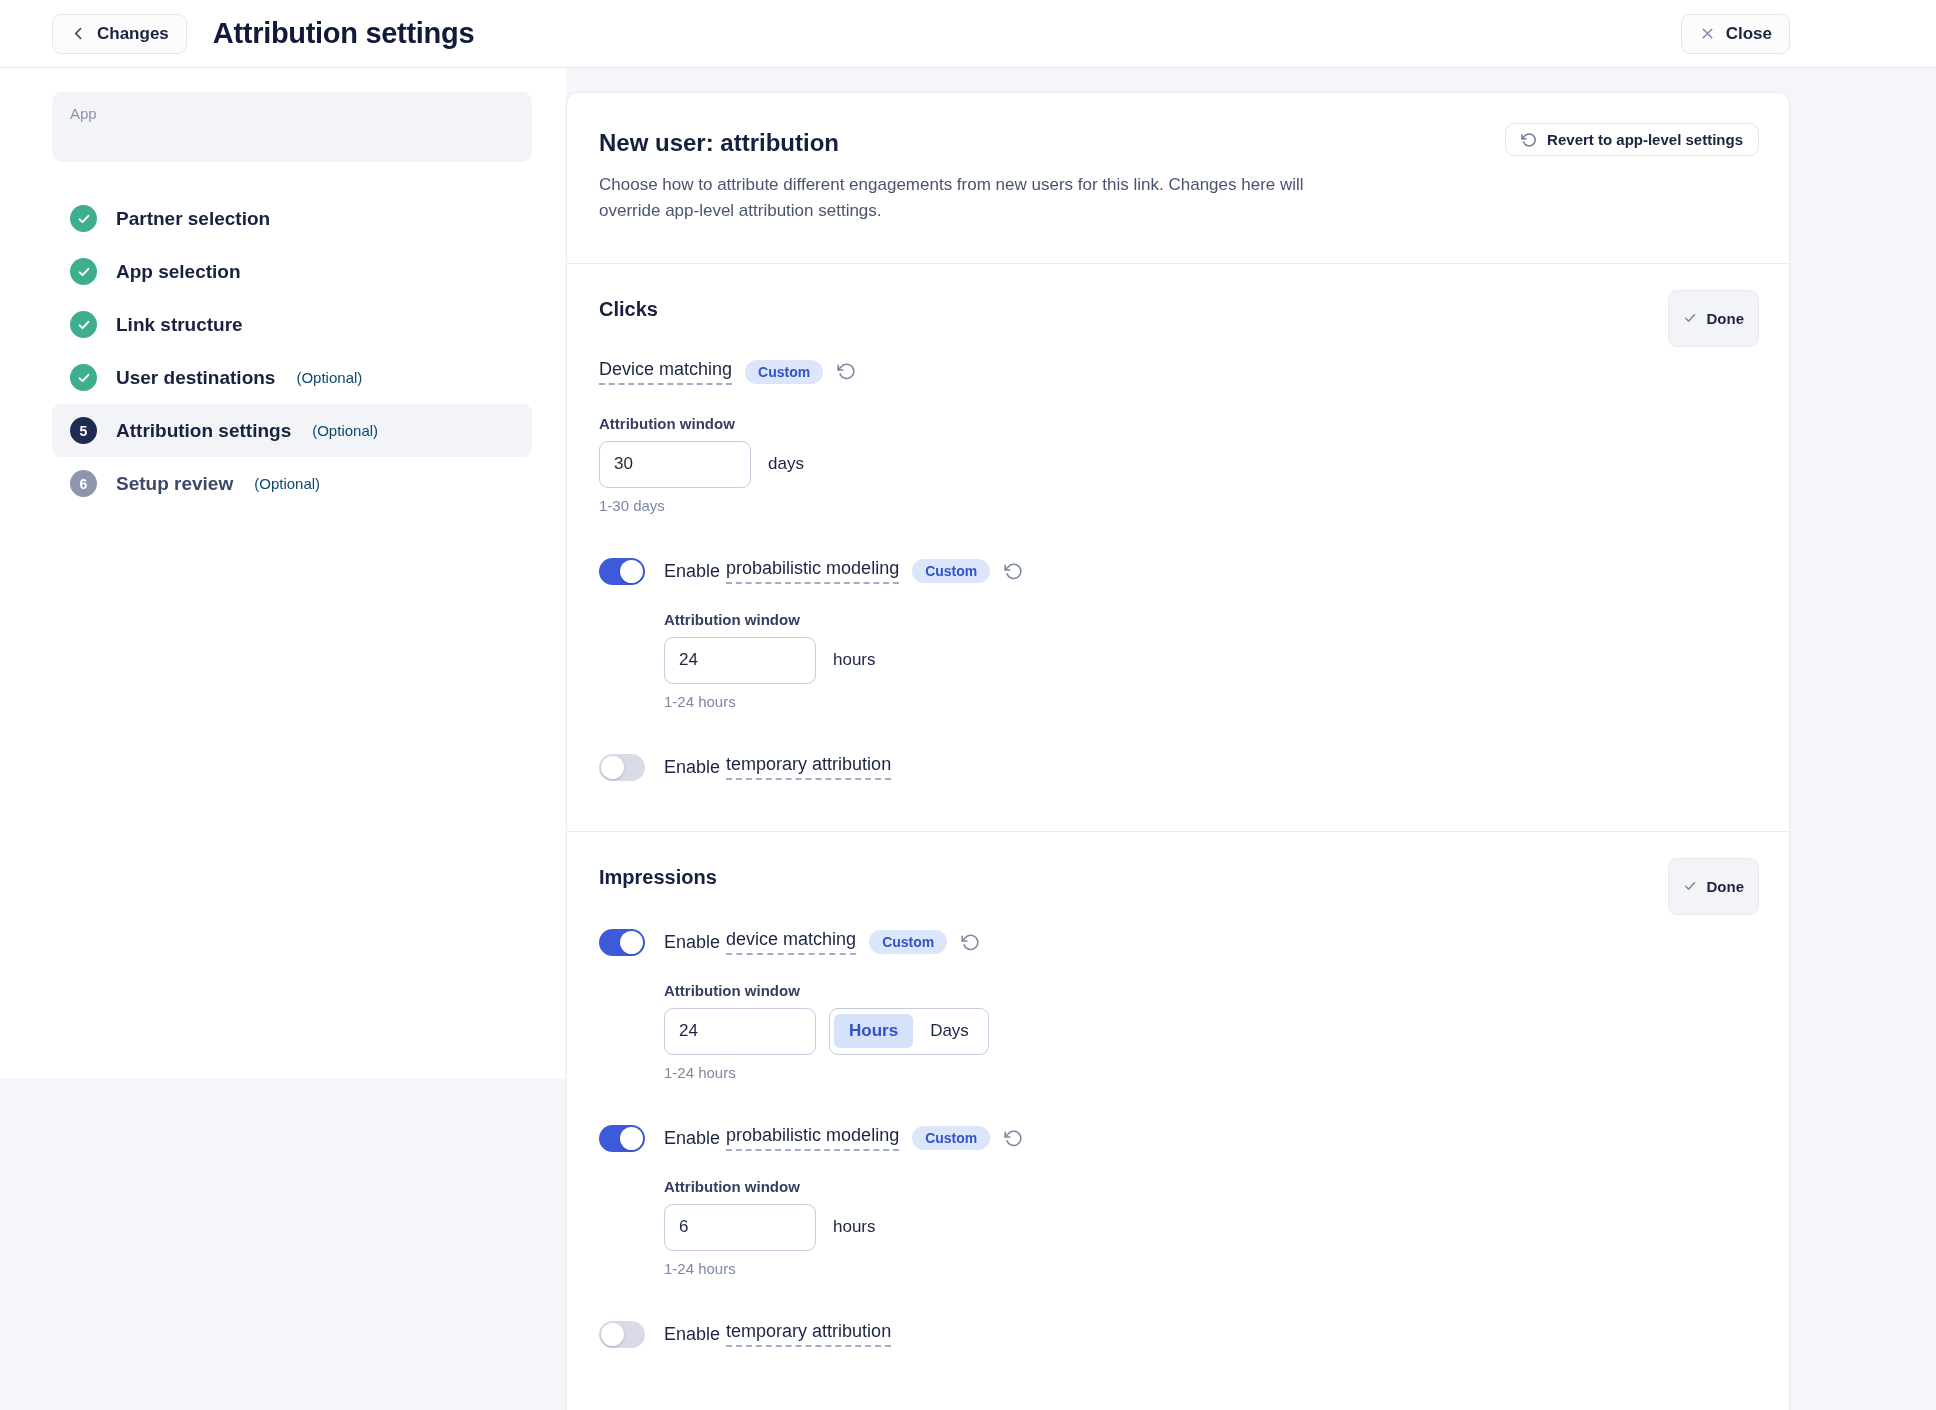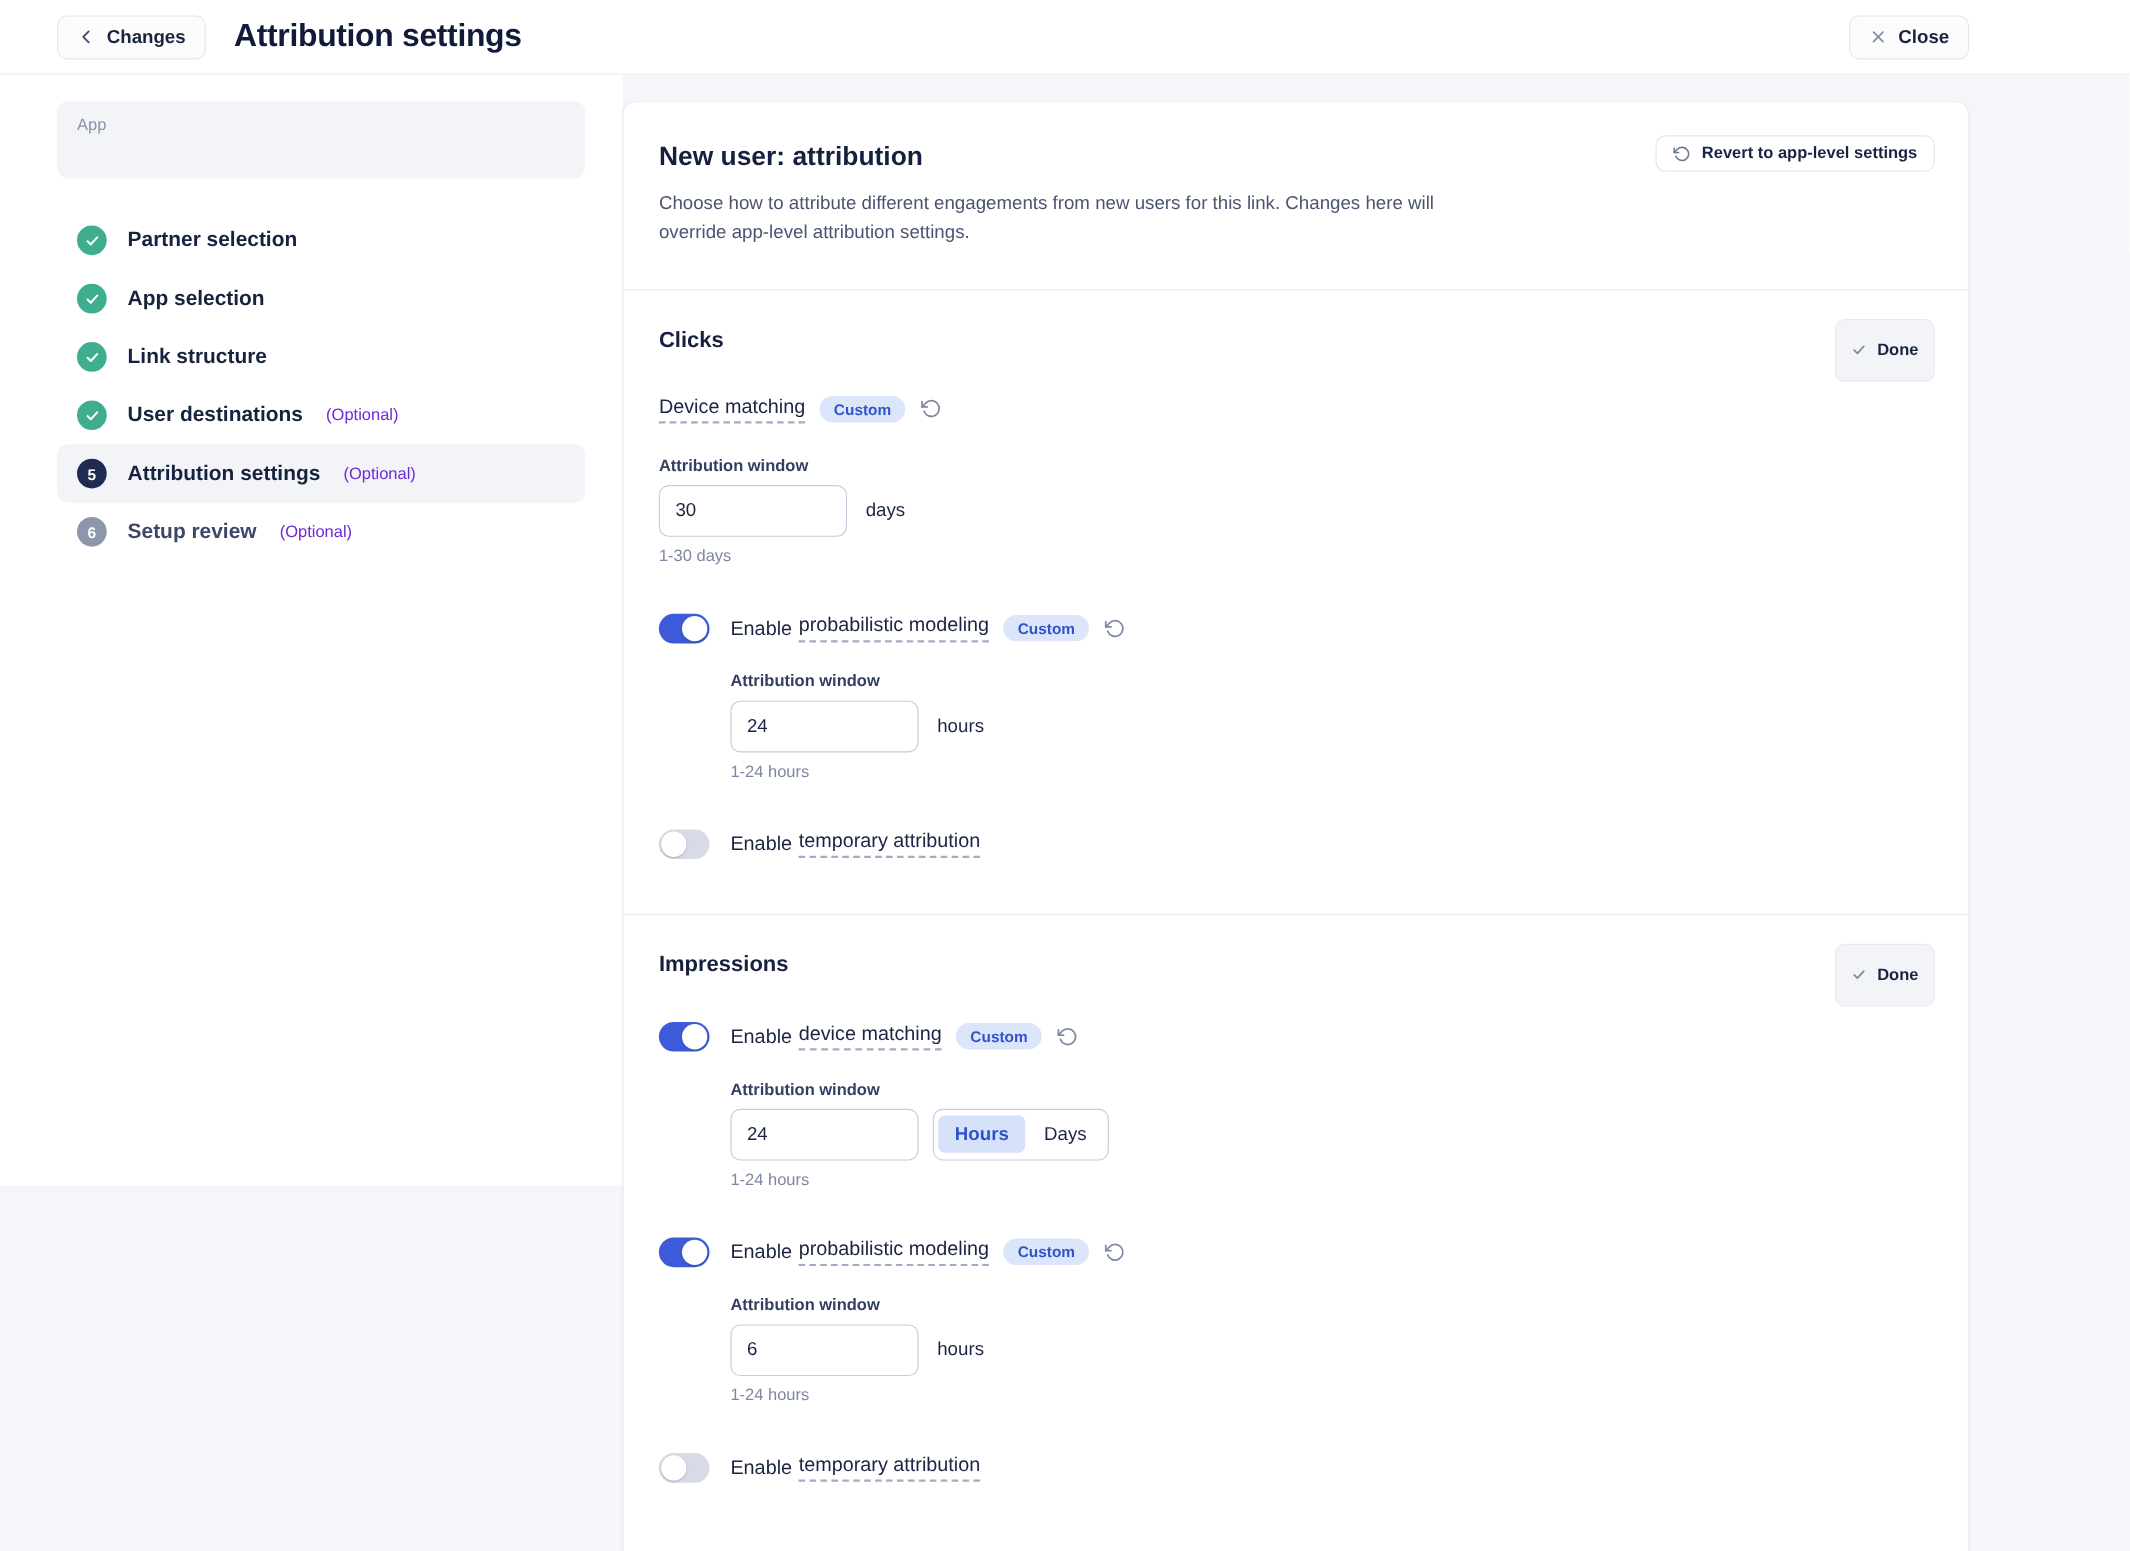--- a/index.html
+++ b/index.html
@@ -34,21 +34,21 @@
   .step { display:flex; align-items:center; gap:19px; padding:13px 18px; border-radius:9px; cursor:pointer; }
   .step.current { background:#F2F4F8; }
   .circle { width:27px; height:27px; border-radius:50%; flex:none;
             display:flex; align-items:center; justify-content:center;
             font-size:14px; font-weight:700; color:#fff; }
   .circle.done { background:#3EAE8F; }
   .circle.current { background:#1F2B50; }
   .circle.next { background:#8E96AC; }
   .step-label { font-size:19px; font-weight:700; color:#17223F; }
   .step.upcoming .step-label { color:#3D4869; }
-  .step-optional { font-size:15px; font-weight:400; color:#6d28d9; margin-left:2px; }
+  .step-optional { font-size:15px; font-weight:400; color:#0c4a6e; margin-left:2px; }
 
   
   .card { position:absolute; left:566px; top:24px; width:1224px; min-height:1420px;
           background:#fff; border:1px solid #EBEDF2; border-radius:12px;
           box-shadow:0 1px 3px rgba(25,35,65,.05); }
   .card-header { position:relative; padding:36px 32px 38px; }
   .card-title { font-size:24px; font-weight:700; color:#15203E; margin-bottom:15px; }
   .card-desc { font-size:17px; line-height:1.55; color:#4A5470; max-width:745px; }
   .btn.revert { position:absolute; right:30px; top:30px; padding:7px 15px;
                 font-size:15px; font-weight:700; background:#fff; }
@@ -64,21 +64,21 @@
   .dashed { border-bottom:2px dashed #A3ACC4; padding-bottom:3px; font-size:18px; color:#1B2542; }
   .pre { font-size:18px; color:#1B2542; margin-right:6px; }
   .badge { margin-left:13px; background:#DBE6FB; color:#3353C9; font-size:14px; font-weight:700;
            border-radius:999px; padding:4px 13px; }
   .icon-btn { margin-left:14px; background:none; border:none; cursor:pointer; color:#7E88A3; }
   .rot-icon2 { width:19px; height:19px; display:block; }
 
   .field { margin-top:30px; }
   .field-label { display:block; font-size:15px; font-weight:600; color:#333E61; }
   .input-row { display:flex; align-items:center; margin-top:9px; }
-  .num-input { width:171px; height:47px; border:1.5px solid #C6CCDD; border-radius:9px;
+  .num-input { width:152px; height:47px; border:1.5px solid #C6CCDD; border-radius:9px;
                padding:0 14px; font-size:17px; font-family:inherit; color:#1B2542; background:#fff; }
   .unit { font-size:17px; color:#1B2542; margin-left:17px; font-weight:500; }
   .hint { margin-top:9px; font-size:15px; color:#7E87A3; }
 
   .toggle-row { display:flex; align-items:center; margin-top:44px; }
   .toggle { position:relative; width:46px; height:27px; border-radius:999px; flex:none;
             margin-right:19px; cursor:pointer; }
   .toggle.on { background:#3D5BD9; }
   .toggle.off { background:#D8DBE7; }
   .knob { position:absolute; top:2px; width:23px; height:23px; border-radius:50%;

